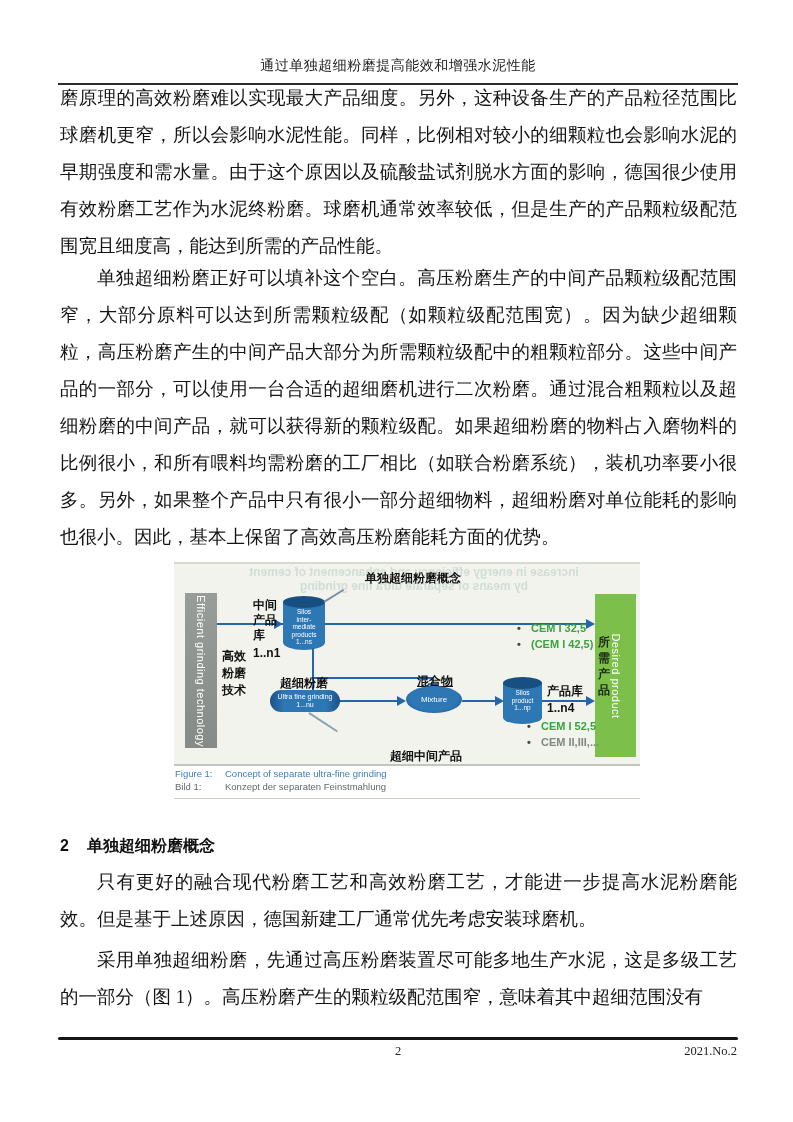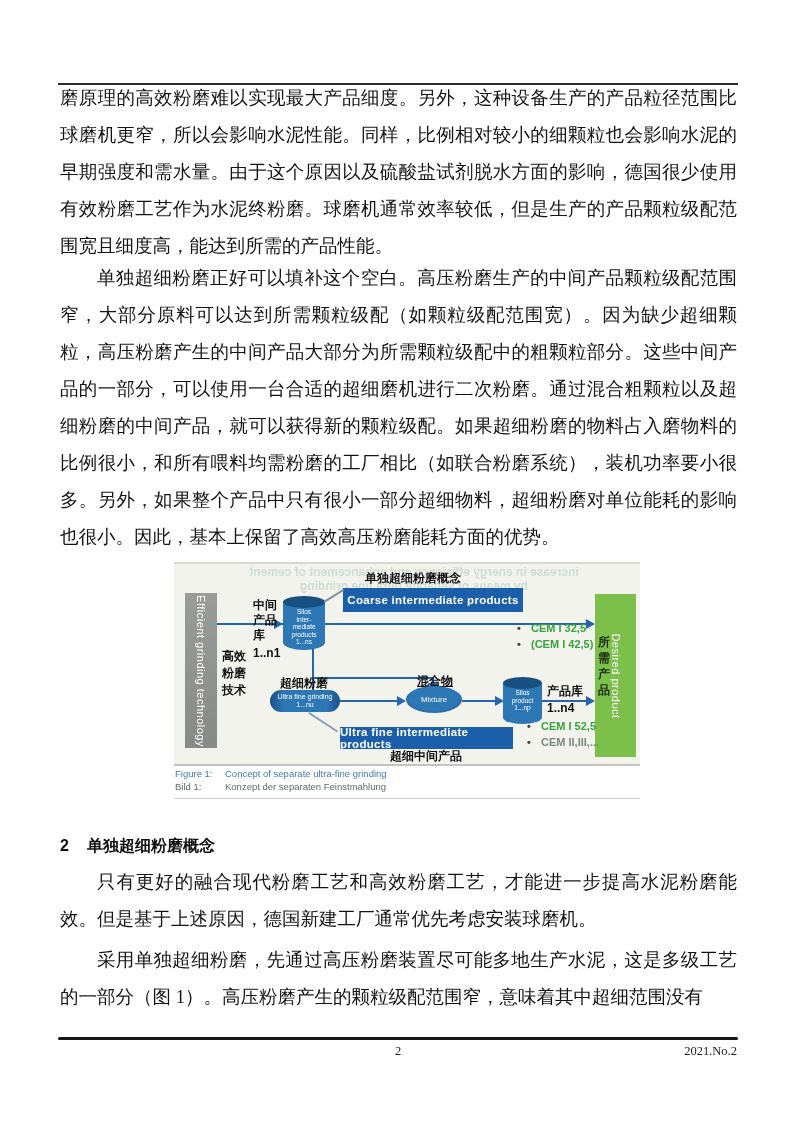--- a/index.html
+++ b/index.html
@@ -89,20 +89,21 @@
   .cap-line { position:absolute; left:1px; font-size:9.5px; white-space:nowrap; }
   .cap-label { display:inline-block; width:50px; }
   #cap-en { top:208px; color:#3f7db5; }
   #cap-de { top:221px; color:#5f6b66; }
 </style>
 </head>
 <body>
 
 <div class="page">
 
+  <div class="hdr-title">通过单独超细粉磨提高能效和增强水泥性能</div>
   <div class="hdr-rule"></div>
 
   <div id="p1" class="para">磨原理的高效粉磨难以实现最大产品细度。另外，这种设备生产的产品粒径范围比球磨机更窄，所以会影响水泥性能。同样，比例相对较小的细颗粒也会影响水泥的早期强度和需水量。由于这个原因以及硫酸盐试剂脱水方面的影响，德国很少使用有效粉磨工艺作为水泥终粉磨。球磨机通常效率较低，但是生产的产品颗粒级配范围宽且细度高，能达到所需的产品性能。</div>
   <div id="p2" class="para indent">单独超细粉磨正好可以填补这个空白。高压粉磨生产的中间产品颗粒级配范围窄，大部分原料可以达到所需颗粒级配（如颗粒级配范围宽）。因为缺少超细颗粒，高压粉磨产生的中间产品大部分为所需颗粒级配中的粗颗粒部分。这些中间产品的一部分，可以使用一台合适的超细磨机进行二次粉磨。通过混合粗颗粒以及超细粉磨的中间产品，就可以获得新的颗粒级配。如果超细粉磨的物料占入磨物料的比例很小，和所有喂料均需粉磨的工厂相比（如联合粉磨系统），装机功率要小很多。另外，如果整个产品中只有很小一部分超细物料，超细粉磨对单位能耗的影响也很小。因此，基本上保留了高效高压粉磨能耗方面的优势。</div>
 
   <div class="figure">
     <div class="fig-scan"></div>
 
     <div id="bleed1" class="bleed">increase in energy efficiency and enhancement of cement</div>
     <div id="bleed2" class="bleed">by means of separate ultra fine grinding</div>
@@ -113,21 +114,20 @@
 
     <div class="vbar green-bar">
       <span>Desired product</span>
     </div>
     <div class="green-zh">所
 需
 产
 品</div>
 
     <div class="zh-label" style="left:191px; top:11px;">单独超细粉磨概念</div>
-    <div class="blue-box" style="left:169px; top:28px; width:180px; height:24px;">Coarse intermediate products</div>
 
     <div class="hline" style="left:43px; top:63px; width:376px;"></div>
     <div class="arr-r" style="left:100px; top:59px;"></div>
     <div class="arr-r" style="left:412px; top:59px;"></div>
 
     <div class="zh-label" style="left:79px; top:38px;">中间
 产品
 库</div>
     <div class="range-label" style="left:79px; top:86px;">1..n1</div>
 
@@ -168,21 +168,20 @@
       <div class="cyl-text">Silos
 product
 1...np</div>
     </div>
     <div class="zh-label" style="left:373px; top:124px;">产品库</div>
     <div class="range-label" style="left:373px; top:141px;">1..n4</div>
     <div class="hline" style="left:368px; top:140px; width:51px;"></div>
     <div class="arr-r" style="left:412px; top:136px;"></div>
 
     <div class="diag" style="left:135px; top:152px; width:34px; transform:rotate(33deg); background:#8aa0b5;"></div>
-    <div class="blue-box" style="left:166px; top:167px; width:173px; height:22px;">Ultra fine intermediate products</div>
     <div class="zh-label" style="left:216px; top:189px;">超细中间产品</div>
 
     <div class="cem" style="left:343px; top:60px;">
       <div class="cem-row">
           <span class="bullet"></span>
           <span class="cem-g">CEM I 32,5</span>
         </div>
       <div class="cem-row">
           <span class="bullet"></span>
           <span class="cem-g">(CEM I 42,5)</span>

